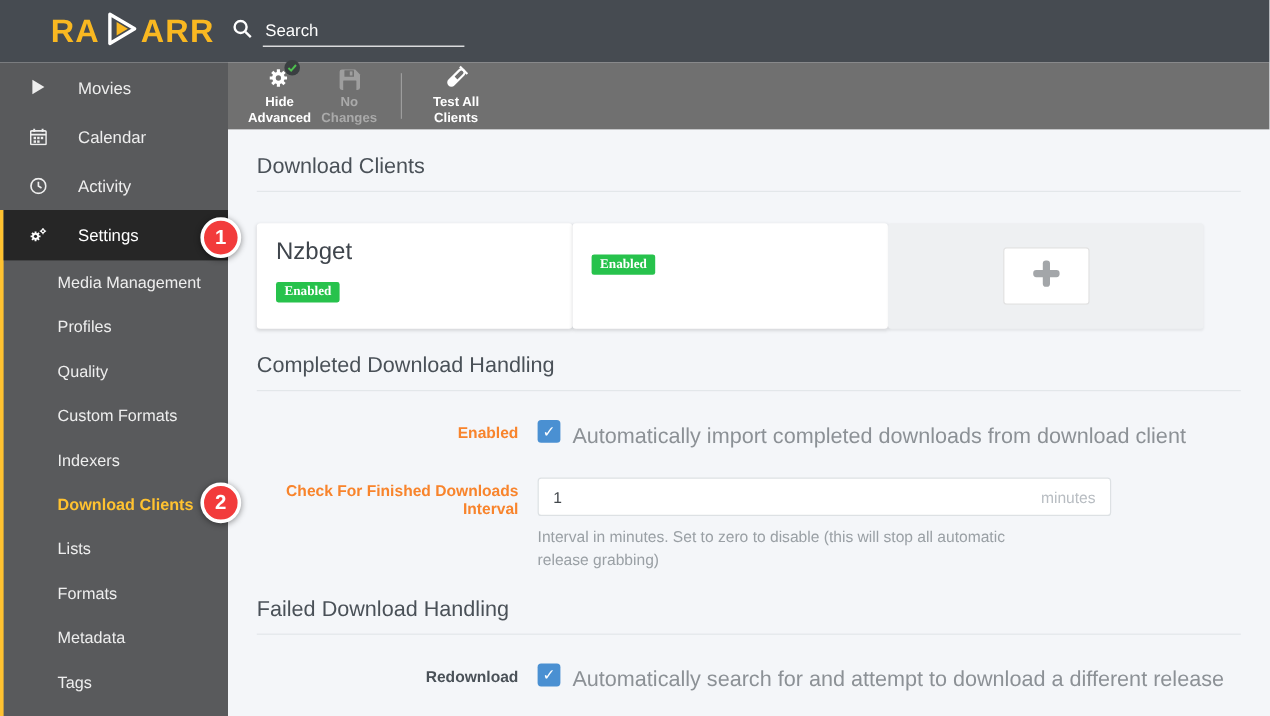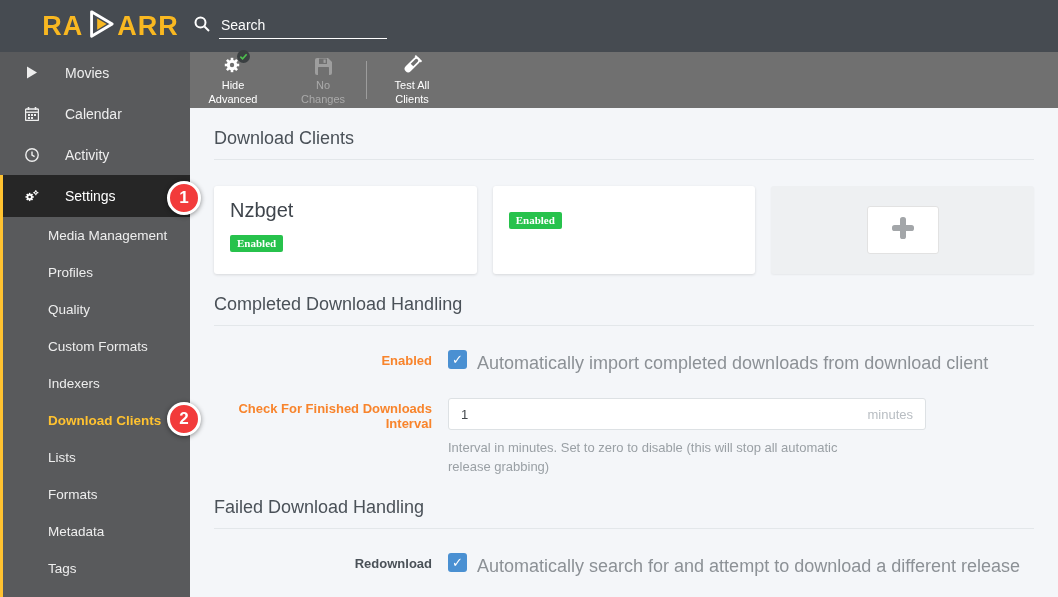--- a/index.html
+++ b/index.html
@@ -28,35 +28,35 @@
   .settings-group { flex:1; border-left:3px solid #ffc230; display:flex; flex-direction:column; }
   .side-item.active { height:42px; background:#262626; color:#ffffff; padding-left:21px; }
   .sub-item { height:37px; display:flex; align-items:center; padding-left:45px;
     color:#eeeeee; font-size:13.5px; cursor:pointer; }
   .sub-item.active { color:#ffc230; font-weight:bold; }
 
   
   .main-col { flex:1; display:flex; flex-direction:column; min-width:0; }
 
   
-  .toolbar { height:56px; background:#707070; display:flex; align-items:center; padding-left:14px; flex-shrink:0; }
+  .toolbar { height:56px; background:#707070; display:flex; align-items:center; padding-left:14px; flex-shrink:0;font-weight:bold; }
   .tb-btn { width:58px; display:flex; flex-direction:column; align-items:center; justify-content:center;
     color:#ffffff; font-size:11px; line-height:1.2; text-align:center; cursor:pointer; }
   .tb-btn .ticon { height:22px; display:flex; align-items:flex-end; margin-bottom:3px; position:relative; }
-  .tb-btn.disabled { color:#aaaaaa; cursor:default;margin-left:32px; }
+  .tb-btn.disabled { color:#aaaaaa; cursor:default; }
   .tb-sep { width:1px; height:38px; background:#9d9d9d; margin:0 16px 0 14px; }
   .check-bubble { position:absolute; right:-6px; top:-4px; width:13px; height:13px; border-radius:50%;
     background:#3a3f41; display:flex; align-items:center; justify-content:center; }
 
   
   .content { flex:1; background:#f4f6f9; padding:0 24px; overflow:hidden; }
   .section-title { font-size:18px; font-weight:400; color:#4a5158; margin-top:20px;
     padding-bottom:10px; border-bottom:1px solid #e3e7ea; }
 
-  .cards { display:flex; gap:16px; margin-top:26px; }
+  .cards { display:flex; margin-top:26px; }
   .client-card { width:263px; height:88px; background:#ffffff; border-radius:3px;
     box-shadow:0 1px 3px rgba(0,0,0,0.12); padding:13px 16px; cursor:pointer; }
   .client-name { font-size:20px; color:#3f454c; font-weight:400; }
   .badge-enabled { display:inline-block; margin-top:13px; background:#27c24c; color:#fff;
     font-size:11px; font-weight:bold; padding:2px 7px 3px; border-radius:2px;font-family:Liberation Serif, serif; }
   .add-card { width:263px; height:88px; background:#eef0f2; border-radius:3px;
     box-shadow:0 1px 2px rgba(0,0,0,0.06); display:flex; align-items:center; justify-content:center; cursor:pointer; }
   .add-btn { width:72px; height:48px; background:#ffffff; border:1px solid #e2e2e2; border-radius:3px;
     display:flex; align-items:center; justify-content:center; cursor:pointer; }
 

